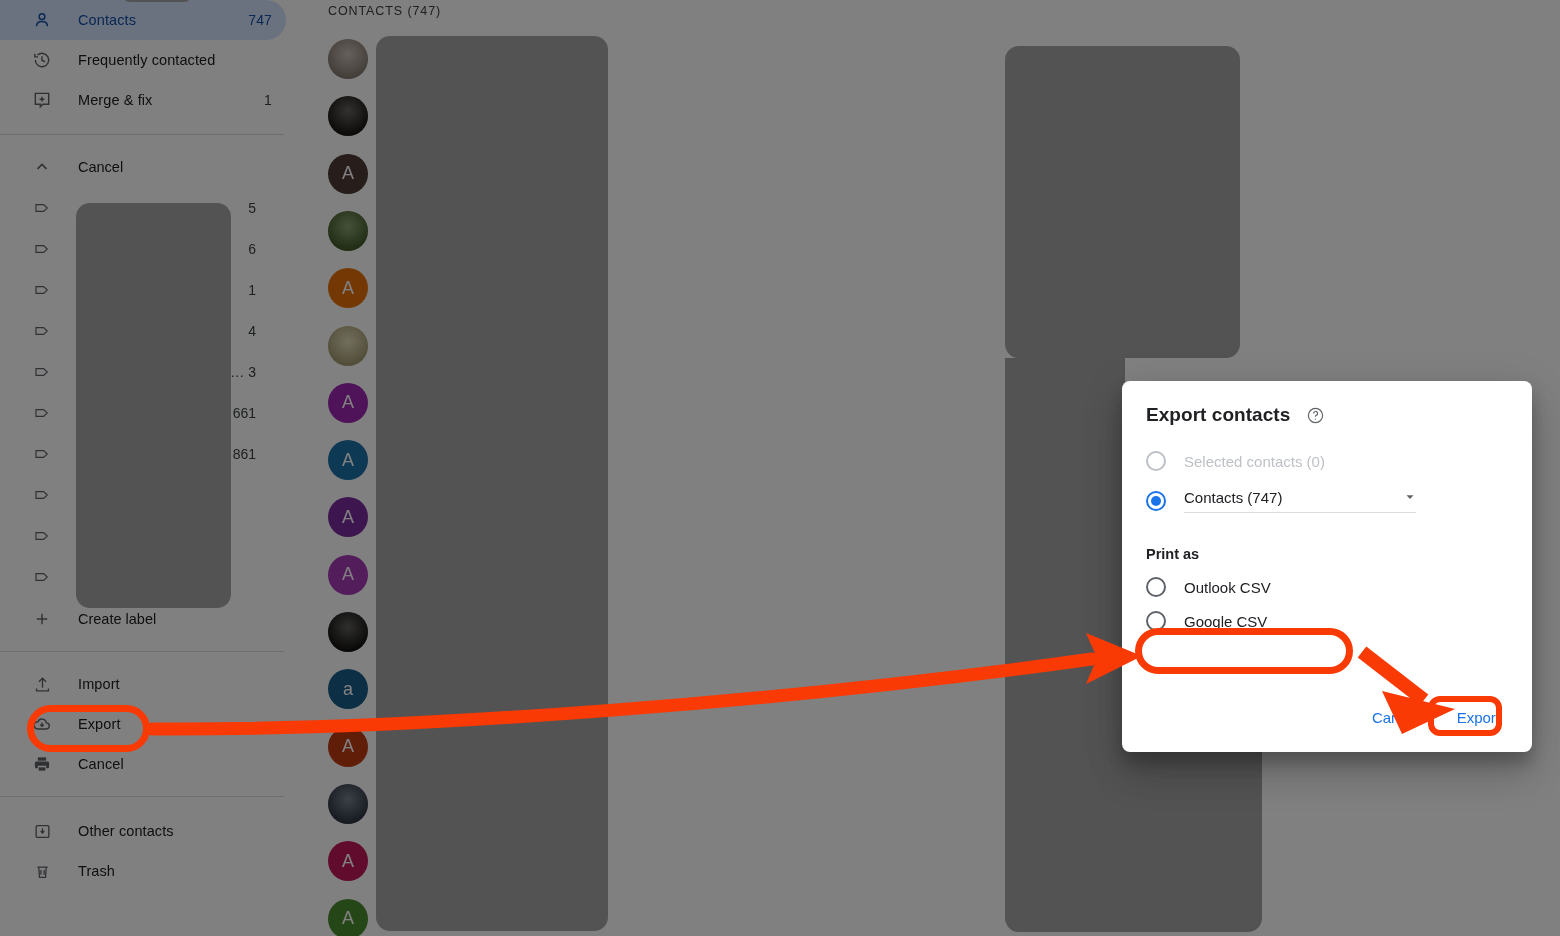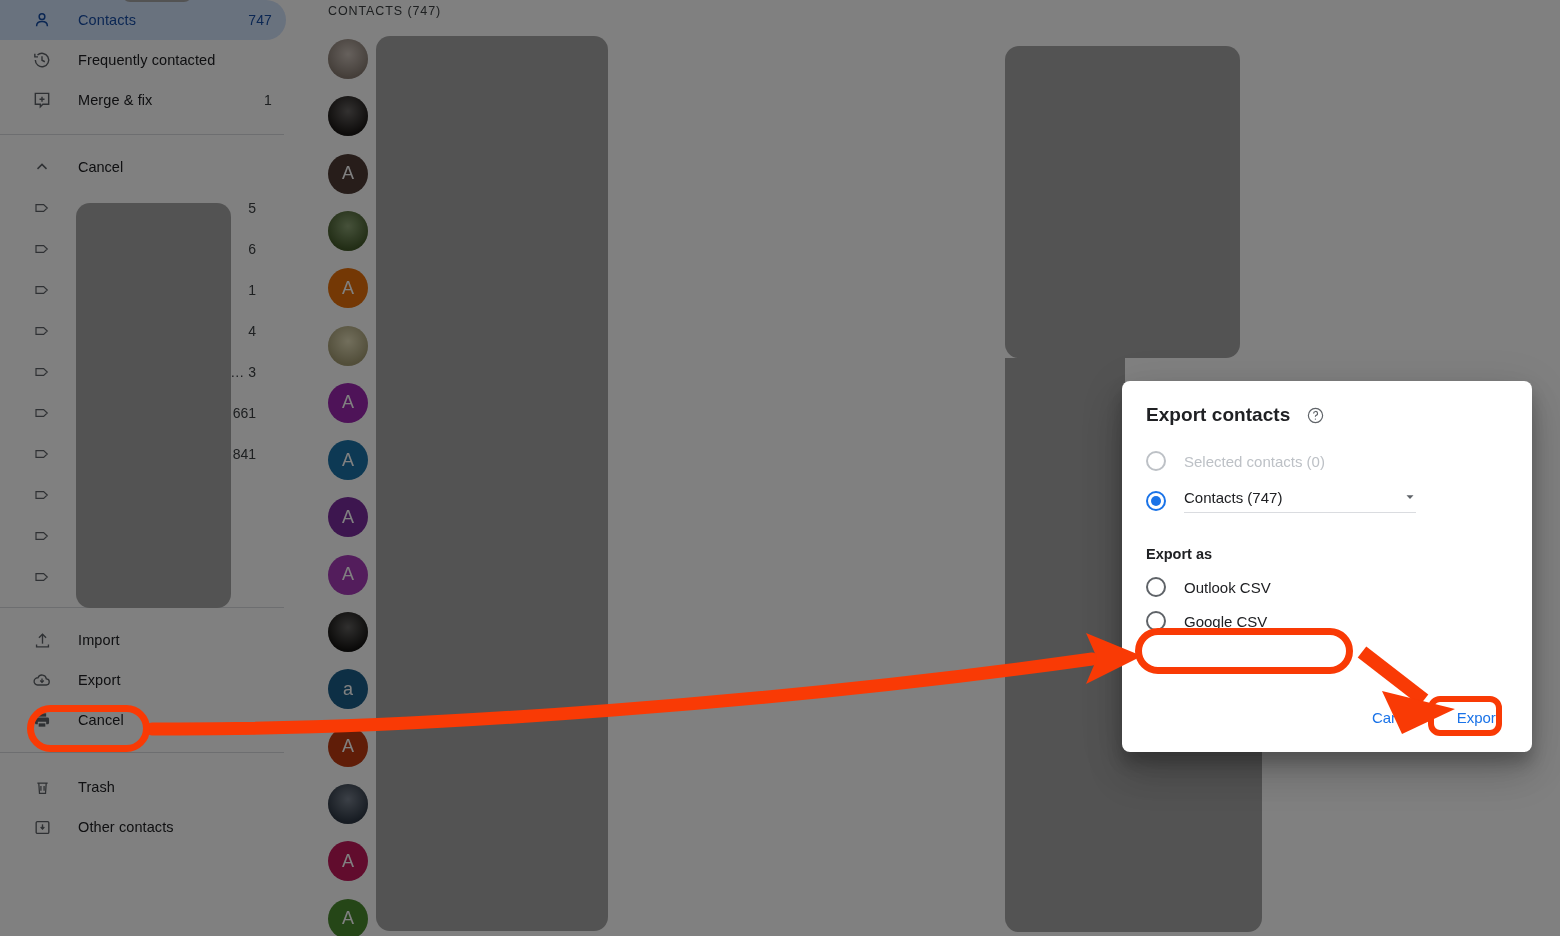--- a/index.html
+++ b/index.html
@@ -435,21 +435,21 @@
           <span class="lname"></span>
           <span class="lcount">661</span>
         </div>
         <div class="label-row">
           <span class="ico">
             <svg width="18" height="18" viewBox="0 0 24 24" fill="none" stroke="currentColor" stroke-width="1.6">
               <path d="M4 7.5h10.2L19 12l-4.8 4.5H4z"></path>
             </svg>
           </span>
           <span class="lname"></span>
-          <span class="lcount">841</span>
+          <span class="lcount">861</span>
         </div>
         <div class="label-row">
           <span class="ico">
             <svg width="18" height="18" viewBox="0 0 24 24" fill="none" stroke="currentColor" stroke-width="1.6">
               <path d="M4 7.5h10.2L19 12l-4.8 4.5H4z"></path>
             </svg>
           </span>
           <span class="lname"></span>
           <span class="lcount"></span>
         </div>
@@ -466,20 +466,28 @@
           <span class="ico">
             <svg width="18" height="18" viewBox="0 0 24 24" fill="none" stroke="currentColor" stroke-width="1.6">
               <path d="M4 7.5h10.2L19 12l-4.8 4.5H4z"></path>
             </svg>
           </span>
           <span class="lname"></span>
           <span class="lcount"></span>
         </div>
       </div>
 
+    <div class="label-row" style="height:44px;">
+      <span class="ico">
+        <svg width="18" height="18" viewBox="0 0 24 24" fill="none" stroke="currentColor" stroke-width="1.9">
+          <path d="M12 5v14M5 12h14"></path>
+        </svg>
+      </span>
+      <span class="lname">Create label</span>
+    </div>
 
     <div class="divider" style="margin-top:10px;margin-bottom:12px;"></div>
 
     <div class="nav-item">
       <span class="ico">
         <svg width="19" height="19" viewBox="0 0 24 24" fill="none" stroke="currentColor" stroke-width="1.7">
           <path d="M12 16V4"></path>
             <polyline points="7.5,8.5 12,4 16.5,8.5"></polyline>
           <path d="M4.5 17v3h15v-3"></path>
         </svg>
@@ -506,38 +514,38 @@
           <path d="M8 16h8v4H8z"></path>
         </svg>
       </span>
       <span class="label">Cancel</span>
     </div>
 
     <div class="divider" style="margin-top:12px;margin-bottom:14px;"></div>
 
     <div class="nav-item">
       <span class="ico">
+        <svg width="19" height="19" viewBox="0 0 24 24" fill="none" stroke="currentColor" stroke-width="1.7">
+          <rect x="4" y="4.5" width="16" height="15" rx="1.6"></rect>
+          <path d="M12 8v5.6"></path>
+            <polyline points="9.7,11.4 12,13.8 14.3,11.4"></polyline>
+        </svg>
+      </span>
+      <span class="label">Other contacts</span>
+    </div>
+
+    <div class="nav-item">
+      <span class="ico">
         <svg width="19" height="19" viewBox="0 0 24 24" fill="none" stroke="currentColor" stroke-width="1.6">
           <path d="M5.5 6.5h13"></path>
           <path d="M7.3 6.5l.9 13h7.6l.9-13"></path>
           <path d="M10 10v6M14 10v6"></path>
         </svg>
       </span>
       <span class="label">Trash</span>
-    </div>
-
-    <div class="nav-item">
-      <span class="ico">
-        <svg width="19" height="19" viewBox="0 0 24 24" fill="none" stroke="currentColor" stroke-width="1.7">
-          <rect x="4" y="4.5" width="16" height="15" rx="1.6"></rect>
-          <path d="M12 8v5.6"></path>
-            <polyline points="9.7,11.4 12,13.8 14.3,11.4"></polyline>
-        </svg>
-      </span>
-      <span class="label">Other contacts</span>
     </div>
   </div>
 
   <div class="contacts-col">
     <div class="contacts-head">CONTACTS (747)</div>
     <div id="avatar-list">
         <div class="avatar" style="top: 39px; background: rgb(182, 166, 154);">
           <span class="ph" style="background:radial-gradient(circle at 50% 38%, rgba(255,255,255,.30), rgba(0,0,0,.25) 72%), #b6a69a;"></span>
         </div>
         <div class="avatar" style="top: 96.3px; background: rgb(36, 31, 29);">
@@ -602,21 +610,21 @@
       <span class="select-wrap">
         <span class="radio-label" style="margin-left:0;">Contacts (747)</span>
         <span class="caret">
           <svg width="12" height="12" viewBox="0 0 24 24" fill="currentColor">
               <path d="M5 8.5h14L12 16z"></path>
             </svg>
         </span>
       </span>
     </div>
 
-    <div class="export-as-title">Export as</div>
+    <div class="export-as-title">Print as</div>
 
     <div class="radio-row">
       <span class="radio"></span>
       <span class="radio-label">Outlook CSV</span>
     </div>
 
     <div class="radio-row">
       <span class="radio"></span>
       <span class="radio-label">Google CSV</span>
     </div>

